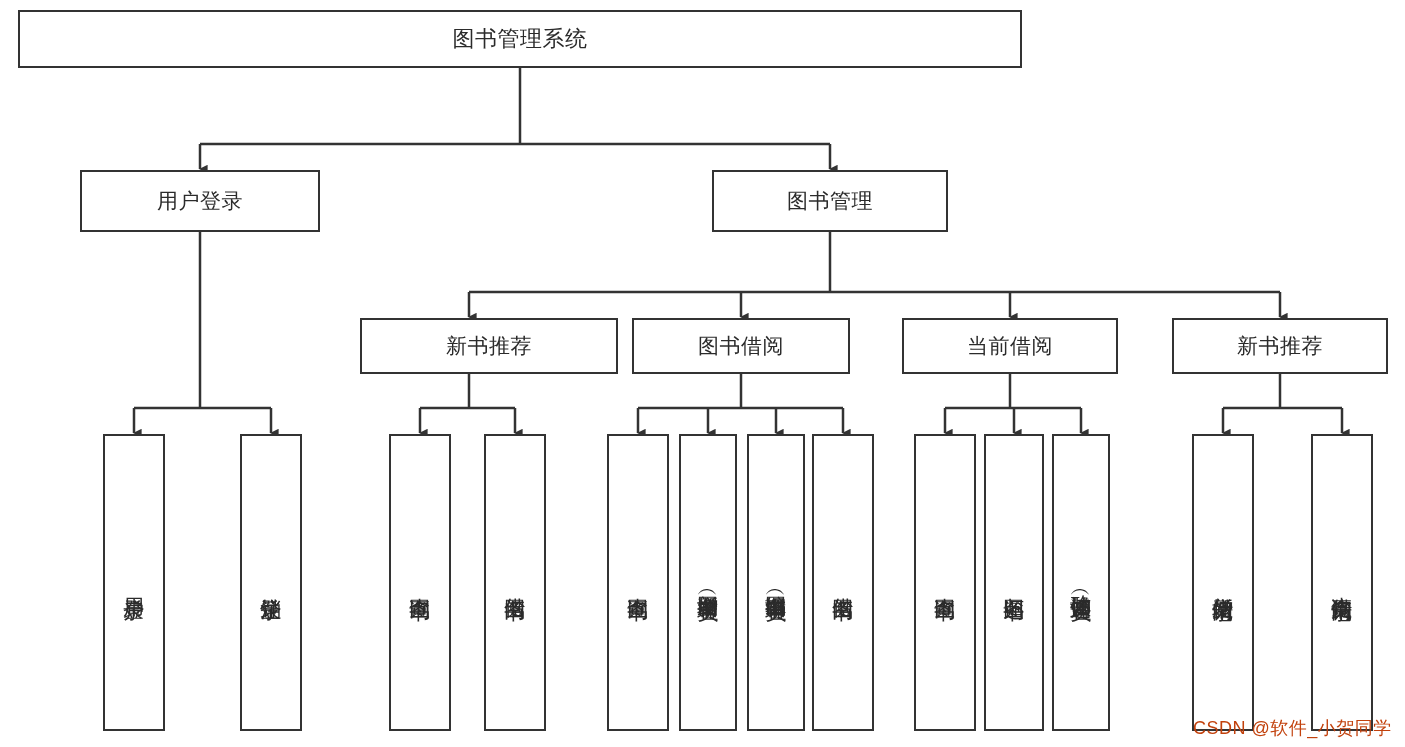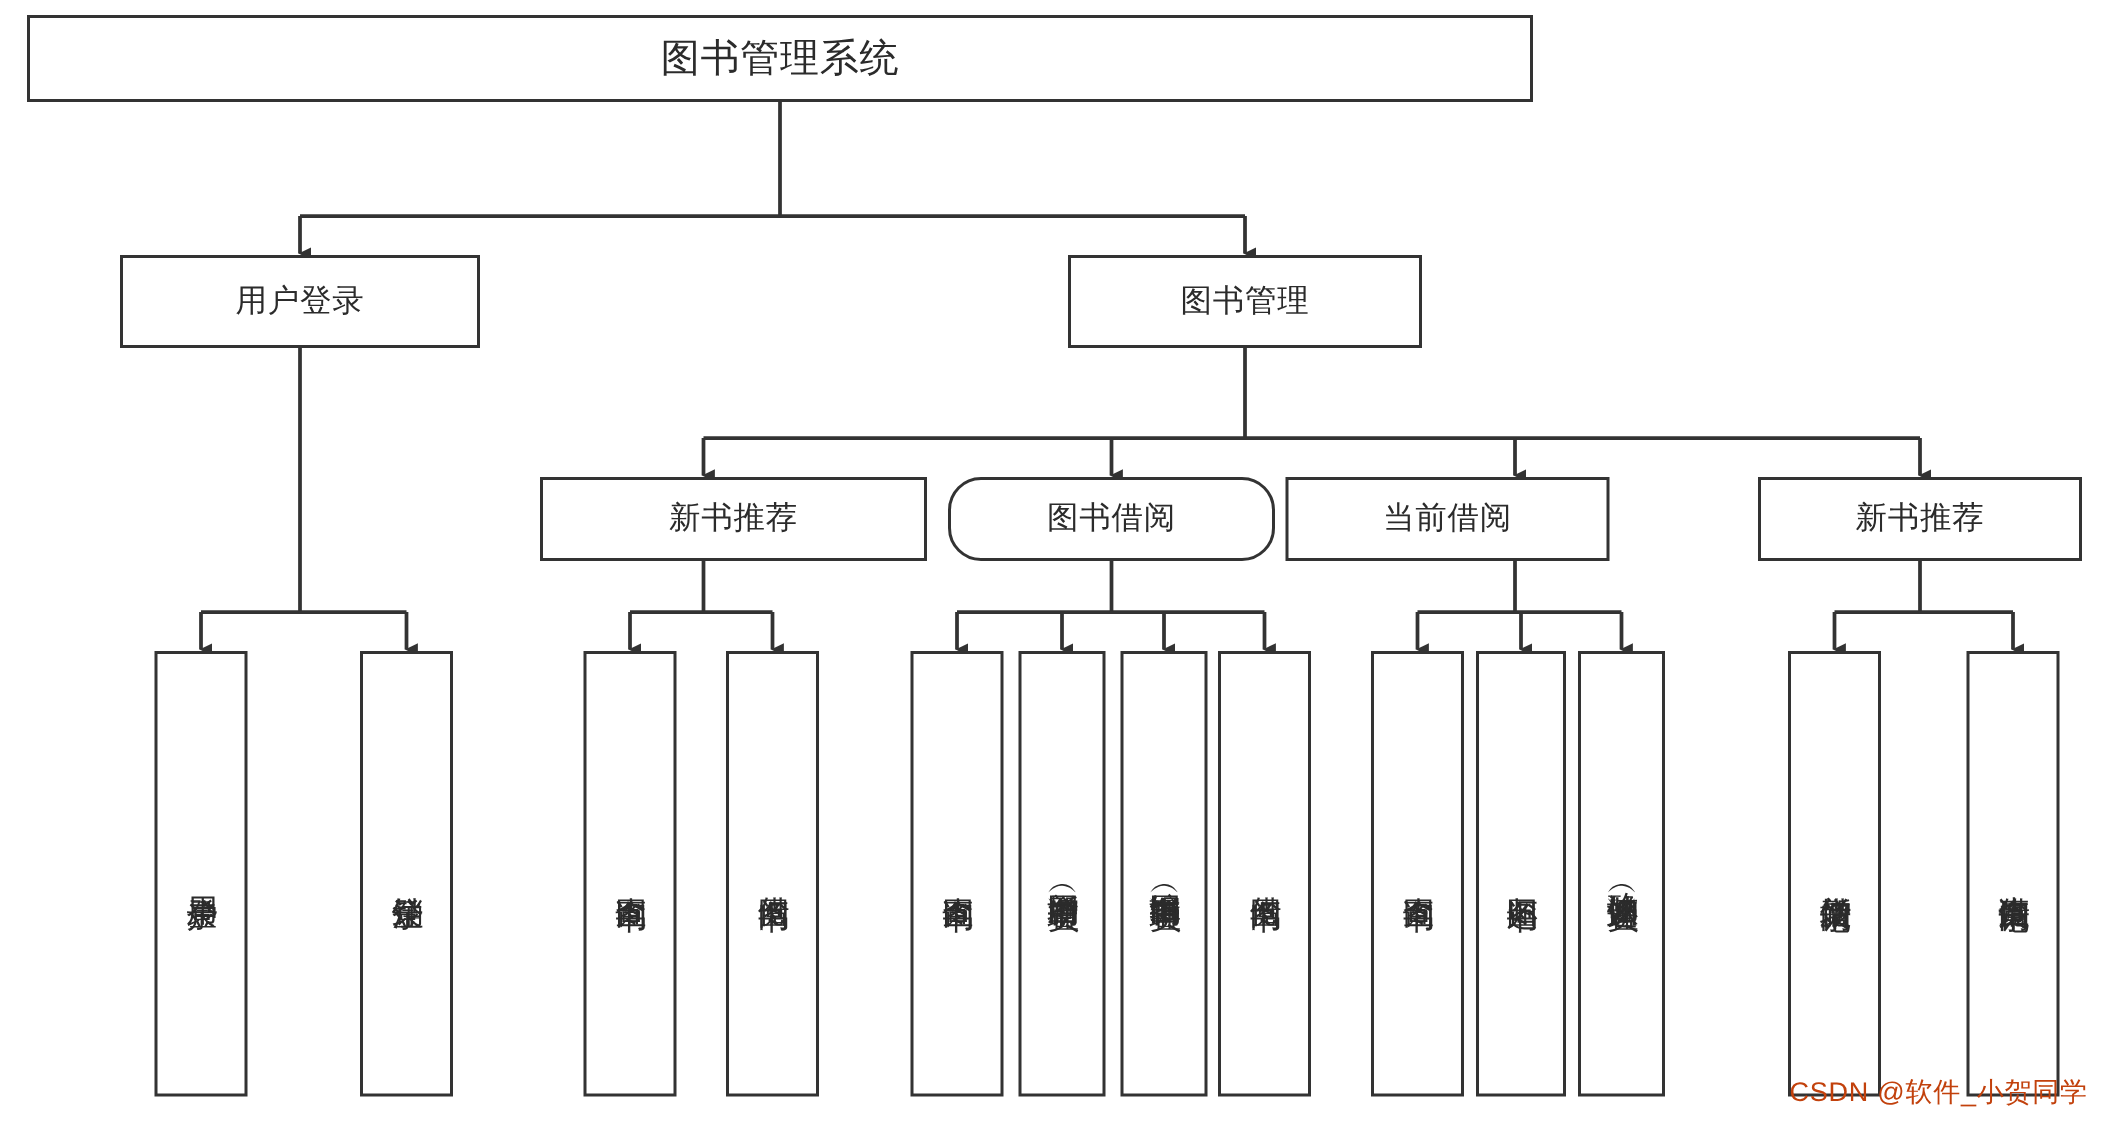--- a/index.html
+++ b/index.html
@@ -50,21 +50,21 @@
   .node.leaf .lbl {
     writing-mode: vertical-rl;
     text-orientation: upright;
     font-size: 21px;
     line-height: 1.32;
     letter-spacing: 1px;
     white-space: normal;
     max-height: 255px;
     text-align: center;
   }
-  .node.root .lbl { font-size: 26px; }
+  .node.root .lbl { font-size: 22px; }
   .watermark {
     position: absolute;
     color: #c2410c;
     font-size: 18px;
     letter-spacing: 0.5px;
     white-space: nowrap;
     user-select: none;
   }
 </style>
 </head>
@@ -119,24 +119,24 @@
       </div>
       <div class="node" style="left: 80px; top: 170px; width: 240px; height: 62px;">
         <span class="lbl">用户登录</span>
       </div>
       <div class="node" style="left: 712px; top: 170px; width: 236px; height: 62px;">
         <span class="lbl">图书管理</span>
       </div>
       <div class="node" style="left: 360px; top: 318px; width: 258px; height: 56px;">
         <span class="lbl">新书推荐</span>
       </div>
-      <div class="node" style="left: 632px; top: 318px; width: 218px; height: 56px; border-radius: 22px;">
+      <div class="node" style="left: 632px; top: 318px; width: 218px; height: 56px;">
         <span class="lbl">图书借阅</span>
       </div>
-      <div class="node" style="left: 857px; top: 318px; width: 216px; height: 56px;">
+      <div class="node" style="left: 902px; top: 318px; width: 216px; height: 56px;">
         <span class="lbl">当前借阅</span>
       </div>
       <div class="node" style="left: 1172px; top: 318px; width: 216px; height: 56px;">
         <span class="lbl">新书推荐</span>
       </div>
       <div class="node leaf" style="left: 103px; top: 434px; width: 62px; height: 297px;">
         <span class="lbl">用户登录</span>
       </div>
       <div class="node leaf" style="left: 240px; top: 434px; width: 62px; height: 297px;">
         <span class="lbl">注销登录</span>

